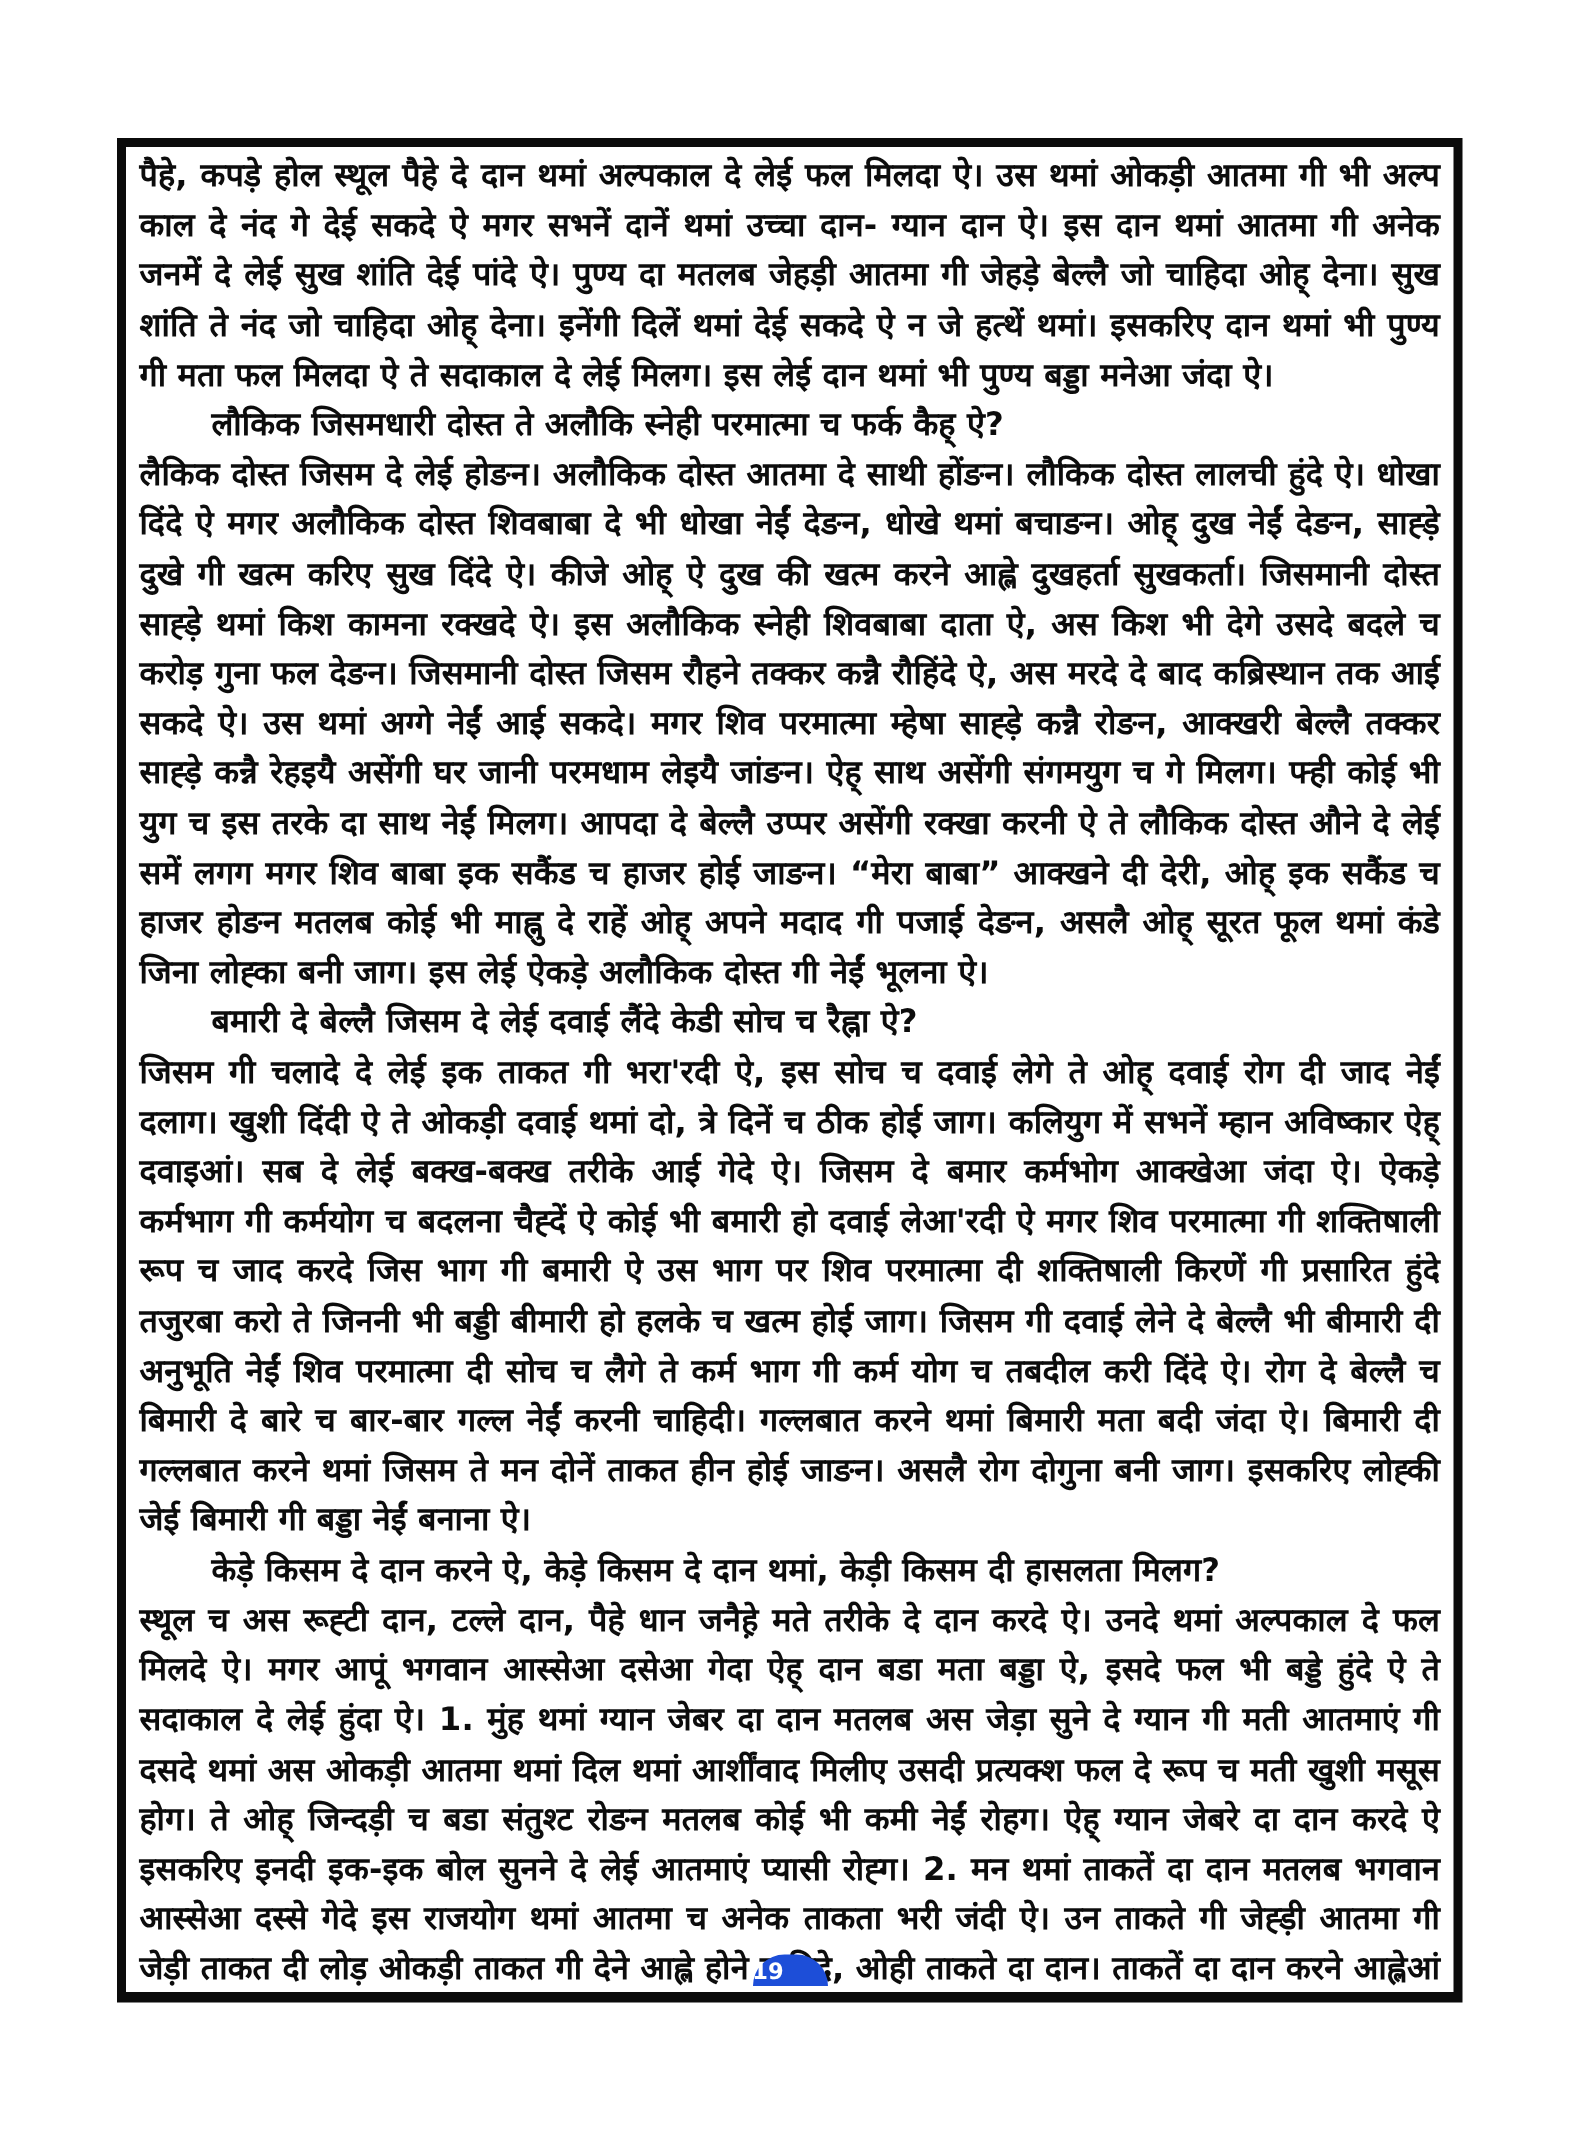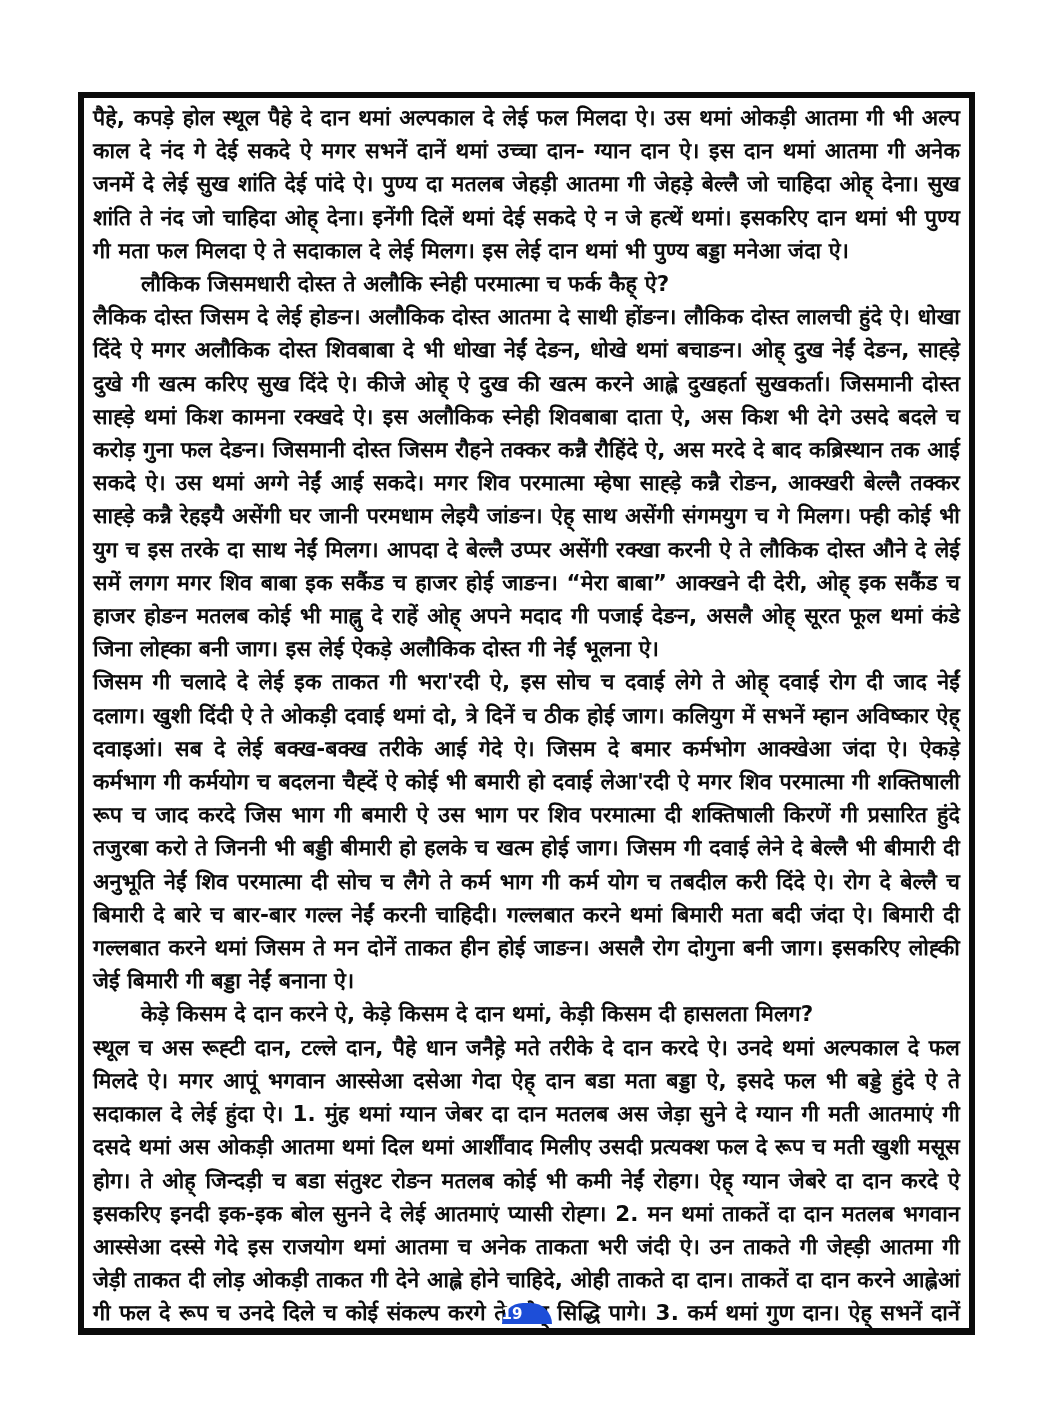--- a/index.html
+++ b/index.html
@@ -74,20 +74,21 @@
   }
 </style>
 </head>
 <body>
 
 <div class="page-frame">
   <div class="page-content">
     <p>पैहे, कपड़े होल स्थूल पैहे दे दान थमां अल्पकाल दे लेई फल मिलदा ऐ। उस थमां ओकड़ी आतमा गी भी अल्प काल दे नंद गे देई सकदे ऐ मगर सभनें दानें थमां उच्चा दान- ग्यान दान ऐ। इस दान थमां आतमा गी अनेक जनमें दे लेई सुख शांति देई पांदे ऐ। पुण्य दा मतलब जेहड़ी आतमा गी जेहड़े बेल्लै जो चाहिदा ओह् देना। सुख शांति ते नंद जो चाहिदा ओह् देना। इनेंगी दिलें थमां देई सकदे ऐ न जे हत्थें थमां। इसकरिए दान थमां भी पुण्य गी मता फल मिलदा ऐ ते सदाकाल दे लेई मिलग। इस लेई दान थमां भी पुण्य बड्डा मनेआ जंदा ऐ।</p>
     <h2>लौकिक जिसमधारी दोस्त ते अलौकि स्नेही परमात्मा च फर्क कैह् ऐ?</h2>
     <p>लैकिक दोस्त जिसम दे लेई होङन। अलौकिक दोस्त आतमा दे साथी होंङन। लौकिक दोस्त लालची हुंदे ऐ। धोखा दिंदे ऐ मगर अलौकिक दोस्त शिवबाबा दे भी धोखा नेईं देङन, धोखे थमां बचाङन। ओह् दुख नेईं देङन, साह्ड़े दुखे गी खत्म करिए सुख दिंदे ऐ। कीजे ओह् ऐ दुख की खत्म करने आह्ले दुखहर्ता सुखकर्ता। जिसमानी दोस्त साह्ड़े थमां किश कामना रक्खदे ऐ। इस अलौकिक स्नेही शिवबाबा दाता ऐ, अस किश भी देगे उसदे बदले च करोड़ गुना फल देङन। जिसमानी दोस्त जिसम रौहने तक्कर कन्नै रौहिंदे ऐ, अस मरदे दे बाद कब्रिस्थान तक आई सकदे ऐ। उस थमां अग्गे नेईं आई सकदे। मगर शिव परमात्मा म्हेषा साह्ड़े कन्नै रोङन, आक्खरी बेल्लै तक्कर साह्ड़े कन्नै रेहइयै असेंगी घर जानी परमधाम लेइयै जांङन। ऐह् साथ असेंगी संगमयुग च गे मिलग। फ्ही कोई भी युग च इस तरके दा साथ नेईं मिलग। आपदा दे बेल्लै उप्पर असेंगी रक्खा करनी ऐ ते लौकिक दोस्त औने दे लेई समें लगग मगर शिव बाबा इक सकैंड च हाजर होई जाङन। “मेरा बाबा” आक्खने दी देरी, ओह् इक सकैंड च हाजर होङन मतलब कोई भी माह्नु दे राहें ओह् अपने मदाद गी पजाई देङन, असलै ओह् सूरत फूल थमां कंडे जिना लोह्का बनी जाग। इस लेई ऐकड़े अलौकिक दोस्त गी नेईं भूलना ऐ।</p>
+    <h2>बमारी दे बेल्लै जिसम दे लेई दवाई लैंदे केडी सोच च रैह्ना ऐ?</h2>
     <p>जिसम गी चलादे दे लेई इक ताकत गी भरा'रदी ऐ, इस सोच च दवाई लेगे ते ओह् दवाई रोग दी जाद नेईं दलाग। खुशी दिंदी ऐ ते ओकड़ी दवाई थमां दो, त्रे दिनें च ठीक होई जाग। कलियुग में सभनें म्हान अविष्कार ऐह् दवाइआं। सब दे लेई बक्ख-बक्ख तरीके आई गेदे ऐ। जिसम दे बमार कर्मभोग आक्खेआ जंदा ऐ। ऐकड़े कर्मभाग गी कर्मयोग च बदलना चैह्दें ऐ कोई भी बमारी हो दवाई लेआ'रदी ऐ मगर शिव परमात्मा गी शक्तिषाली रूप च जाद करदे जिस भाग गी बमारी ऐ उस भाग पर शिव परमात्मा दी शक्तिषाली किरणें गी प्रसारित हुंदे तजुरबा करो ते जिननी भी बड्डी बीमारी हो हलके च खत्म होई जाग। जिसम गी दवाई लेने दे बेल्लै भी बीमारी दी अनुभूति नेईं शिव परमात्मा दी सोच च लैगे ते कर्म भाग गी कर्म योग च तबदील करी दिंदे ऐ। रोग दे बेल्लै च बिमारी दे बारे च बार-बार गल्ल नेईं करनी चाहिदी। गल्लबात करने थमां बिमारी मता बदी जंदा ऐ। बिमारी दी गल्लबात करने थमां जिसम ते मन दोनें ताकत हीन होई जाङन। असलै रोग दोगुना बनी जाग। इसकरिए लोह्की जेई बिमारी गी बड्डा नेईं बनाना ऐ।</p>
     <h2>केड़े किसम दे दान करने ऐ, केड़े किसम दे दान थमां, केड़ी किसम दी हासलता मिलग?</h2>
     <p>स्थूल च अस रूह्टी दान, टल्ले दान, पैहे धान जनैहे़ मते तरीके दे दान करदे ऐ। उनदे थमां अल्पकाल दे फल मिलदे ऐ। मगर आपूं भगवान आस्सेआ दसेआ गेदा ऐह् दान बडा मता बड्डा ऐ, इसदे फल भी बड्डे हुंदे ऐ ते सदाकाल दे लेई हुंदा ऐ। 1. मुंह थमां ग्यान जेबर दा दान मतलब अस जेड़ा सुने दे ग्यान गी मती आतमाएं गी दसदे थमां अस ओकड़ी आतमा थमां दिल थमां आर्शींवाद मिलीए उसदी प्रत्यक्श फल दे रूप च मती खुशी मसूस होग। ते ओह् जिन्दड़ी च बडा संतुश्ट रोङन मतलब कोई भी कमी नेईं रोहग। ऐह् ग्यान जेबरे दा दान करदे ऐ इसकरिए इनदी इक-इक बोल सुनने दे लेई आतमाएं प्यासी रोह्ग। 2. मन थमां ताकतें दा दान मतलब भगवान आस्सेआ दस्से गेदे इस राजयोग थमां आतमा च अनेक ताकता भरी जंदी ऐ। उन ताकते गी जेह्ड़ी आतमा गी जेड़ी ताकत दी लोड़ ओकड़ी ताकत गी देने आह्ले होने चाहिदे, ओही ताकते दा दान। ताकतें दा दान करने आह्लेआं गी फल दे रूप च उनदे दिले च कोई संकल्प करगे ते ओह् सिद्धि पागे। 3. कर्म थमां गुण दान। ऐह् सभनें दानें थमां बड्डा दान ऐ। संकल्प लोह्का, ओह् साह्ड़ी अक्खें गी नेईं लबदा। मगर कर्म माना स्थूल माना अक्ख गी लबग। साह्ड़े कीत्ते गेदे हर कर्म भगवान गी जाद करने थमां</p>
   </div>
   <div class="page-number-badge">
     <span>19</span>
   </div>
 </div>
 
 </body></html>

